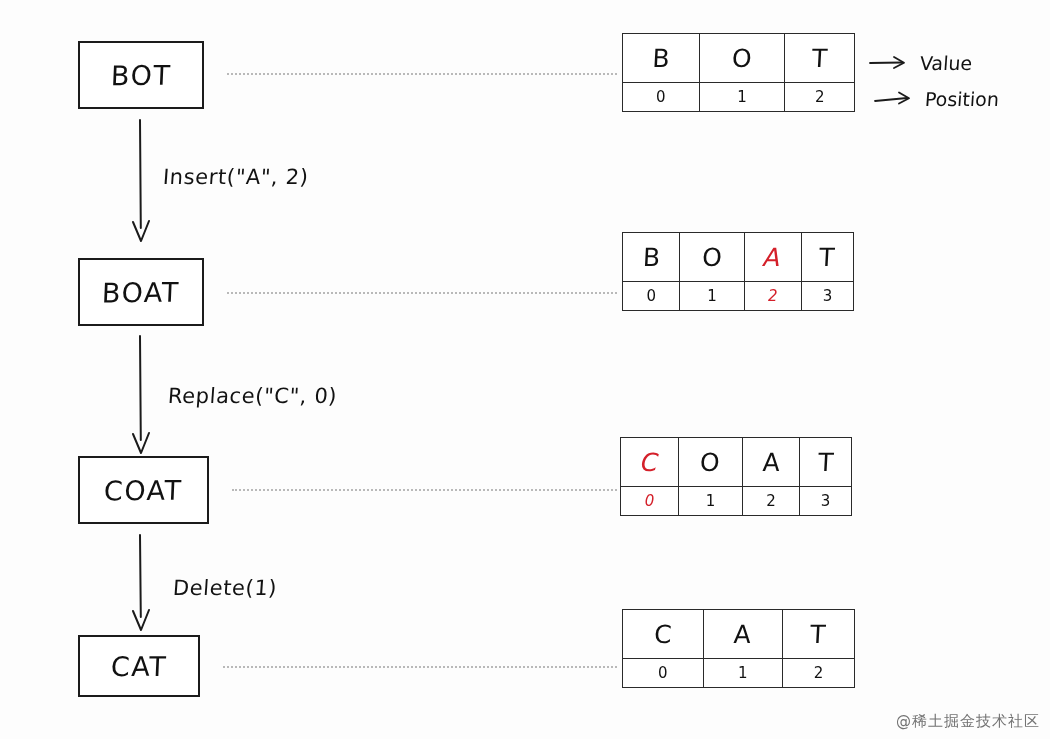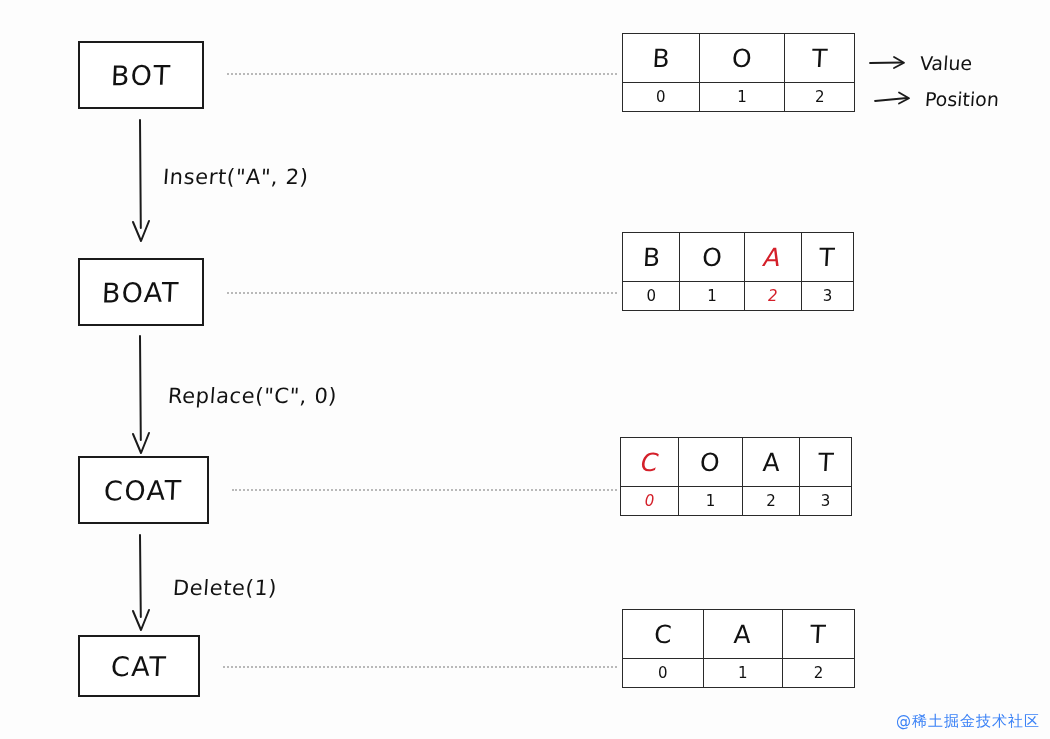--- a/index.html
+++ b/index.html
@@ -104,21 +104,21 @@
     transform: skewX(-4deg);
     white-space: nowrap;
   }
 
   
   #watermark {
     position: absolute;
     right: 10px;
     bottom: 8px;
     font-size: 15px;
-    color: #3b82f6;
+    color: #737373;
     letter-spacing: 1px;
     font-family: "DejaVu Sans", sans-serif;
   }
 </style>
 </head>
 <body>
 
 <div id="stage">
 
   <div class="word-box" id="box-bot">

